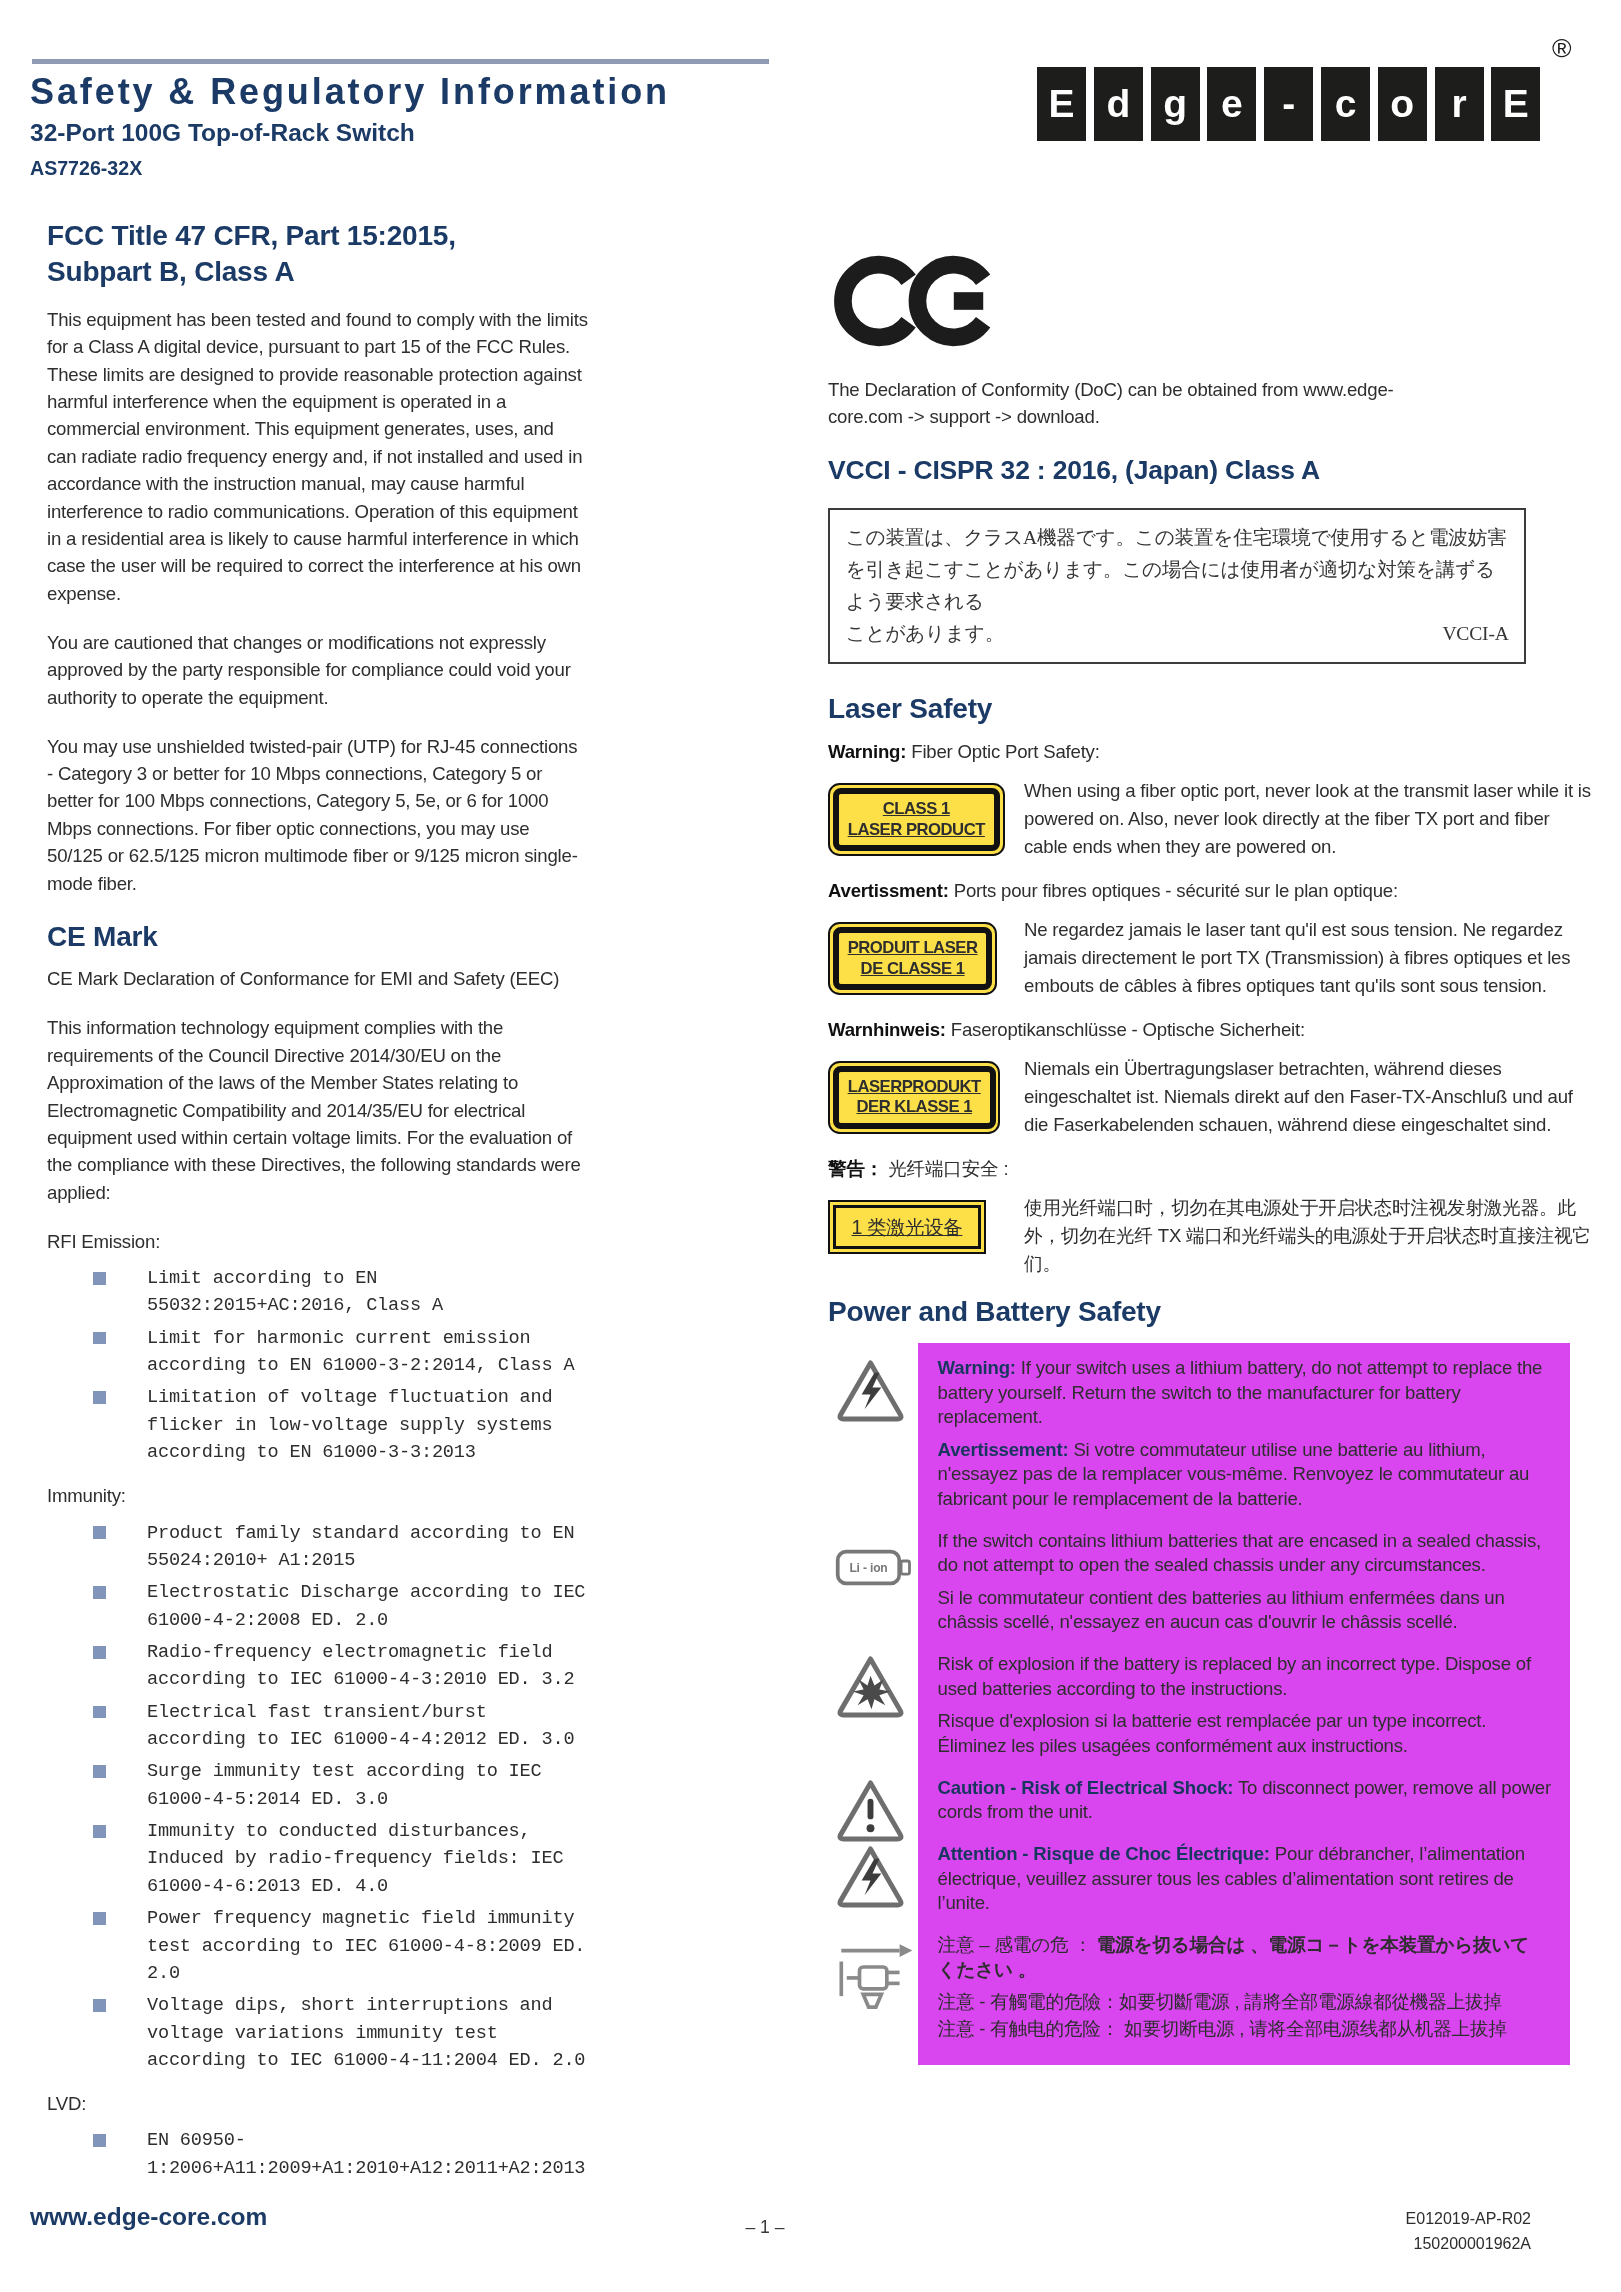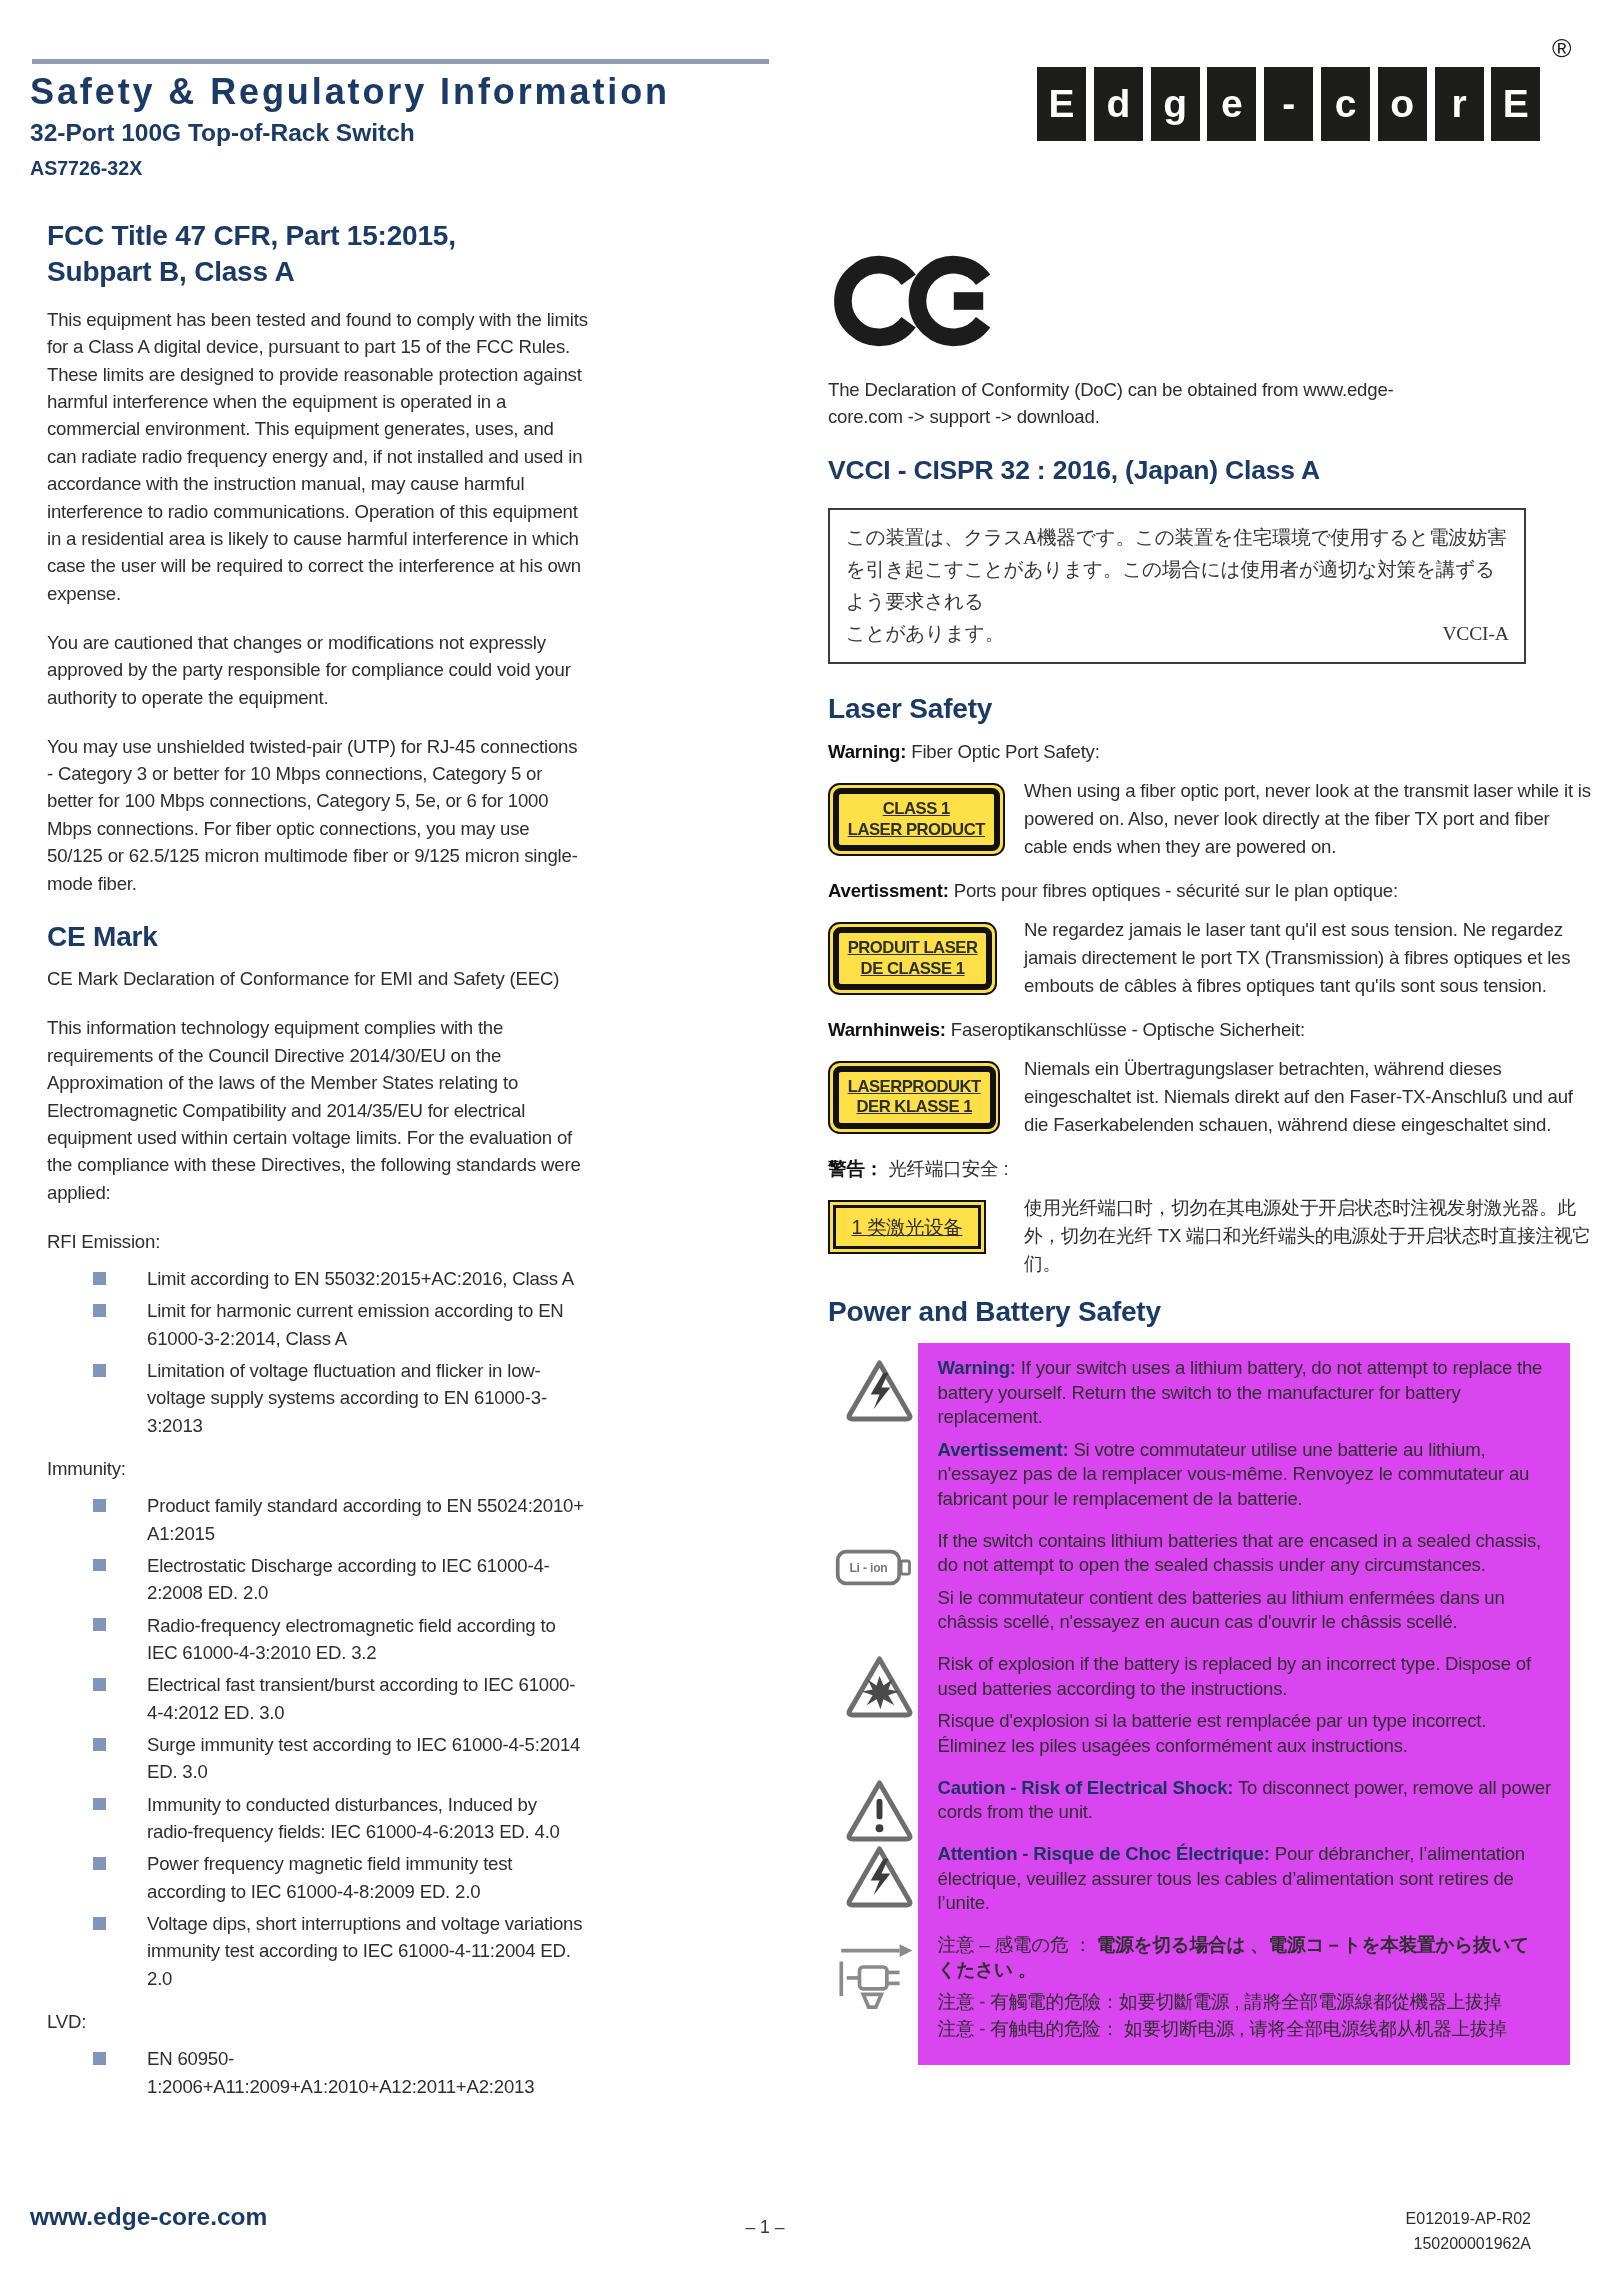--- a/index.html
+++ b/index.html
@@ -20,21 +20,21 @@
   
   .col-left{position:absolute;left:47px;top:218px;width:541px;
             font-size:18.6px;line-height:27.4px;letter-spacing:-0.2px;}
   .col-right{position:absolute;left:828px;top:221px;width:765px;
              font-size:18.6px;line-height:27.4px;letter-spacing:-0.2px;}
   h2{color:#1b3a66;font-weight:700;margin:0;}
   .h-fcc{font-size:28px;line-height:36px;max-width:490px;margin-bottom:15.7px;}
   .h-sec{font-size:28px;line-height:35px;margin:0 0 11.8px 0;}
   p.body{margin:0 0 21.6px 0;}
   .list-label{margin:5.9px 0 9.8px 0;}
-  ul.sq{list-style:none;margin:0 0 15.7px 0;padding:0;}
+  ul.sq{list-style:none;margin:0 0 15.7px 0;padding:0;font-family:Liberation Mono, monospace;}
   ul.sq li{position:relative;padding-left:100px;margin-bottom:4.9px;}
   .blt{position:absolute;left:46px;top:6.9px;width:12.7px;height:12.7px;background:#8195bb;}
   
   .ce-logo{margin:29px 0 23.5px 5.9px;display:block;}
   .doc-text{width:608px;margin:0 0 23.5px 0;}
   .h-vcci{font-size:26.5px;line-height:33px;margin:0 0 21.6px 0;}
   .vcci-box{border:2px solid #3c3c3c;width:663px;padding:11.8px 15.7px;margin:0 0 27.4px 0;
             font-family:Liberation Serif, serif;font-size:19.6px;line-height:32px;color:#363636;}
   .vcci-last{display:flex;justify-content:space-between;}
   .lead{margin:0 0 11.8px 0;}
@@ -44,21 +44,21 @@
   .badge-outer{display:inline-block;border:2px solid #111;border-radius:11.8px;padding:2.9px;background:#fde047;text-decoration:underline;}
   .badge-inner{border:6.9px solid #111;border-radius:7.8px;padding:4.9px 8.8px;text-align:center;
                font-weight:700;font-size:16.7px;line-height:20.6px;letter-spacing:-0.5px;white-space:nowrap;}
   .badge-outer.square{border-radius:0;padding:2.9px;}
   .badge-inner.square{border-radius:0;border-width:3.9px;font-weight:400;font-size:19.6px;padding:8.8px 15.7px;}
   .laser-text{flex:1;line-height:28px;}
   .h-batt{margin-top:16px;margin-bottom:13.7px;}
   .panel{margin-left:90px;width:615px;background:#d946ef;padding:13.7px 17.6px 15.7px 19.6px;}
   .b-row{position:relative;margin-bottom:17.6px;}
   .b-row p{margin:0 0 7.8px 0;line-height:24.5px;}
-  .b-icon{position:absolute;left:-104px;top:2px;width:82px;display:flex;justify-content:flex-end;}
+  .b-icon{position:absolute;left:-104px;top:2px;width:82px;display:flex;justify-content:flex-start;}
   .navylead{font-weight:700;color:#17365d;}
   .cjk{font-size:18.6px;line-height:25.5px;}
   .cjk .bold{font-weight:700;}
   
   .f-site{position:absolute;left:30px;top:2203px;font-size:24.5px;font-weight:700;color:#1b3a66;}
   .f-page{position:absolute;left:706px;top:2217px;width:118px;text-align:center;font-size:17.6px;color:#3a3a3a;}
   .f-doc{position:absolute;right:90px;top:2207px;text-align:right;font-size:16px;line-height:24.5px;color:#2d2d2d;}
   svg text{font-family:"Liberation Sans",sans-serif;}
 </style>
 </head>

